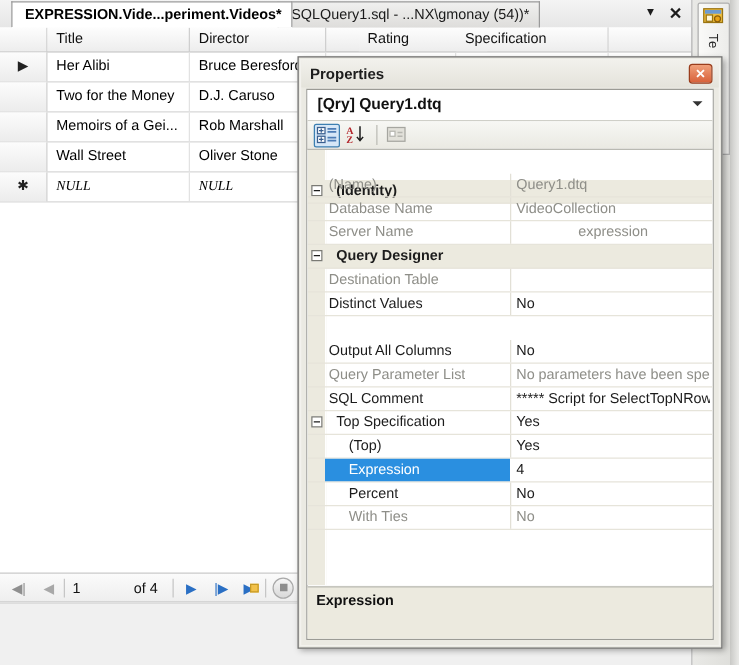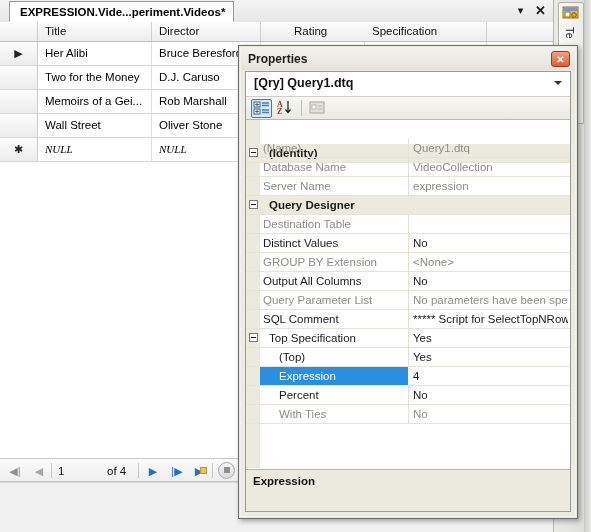--- a/index.html
+++ b/index.html
@@ -221,20 +221,23 @@
   }
 </style>
 </head>
 <body>
 
 <div id="root">
 
   <div class="tabstrip">
     <div class="tab active">
       <span>EXPRESSION.Vide...periment.Videos*</span>
+    </div>
+    <div class="tab inactive">
+      <span>SQLQuery1.sql - ...NX\gmonay (54))*</span>
     </div>
     <div class="tabstrip-btns">
       <span class="tb-btn">▾</span>
       <span class="tb-btn x">✕</span>
     </div>
   </div>
 
   <div class="grid">
     <div class="grid-head">
       <div class="gh-cell gh-corner"></div>
@@ -367,21 +370,21 @@
             <div class="pdiv"></div>
             <div class="pval dim">Query1.dtq</div>
           </div>
 
           <div class="prow" style="top:38px;">
             <div class="pname dim">Database Name</div>
             <div class="pdiv"></div>
             <div class="pval dim">VideoCollection</div>
           </div>
 
-          <div class="prow" style="top:57px;">
+          <div class="prow" style="top:57px;text-align:center;">
             <div class="pname dim">Server Name</div>
             <div class="pdiv"></div>
             <div class="pval dim">expression</div>
           </div>
 
           <div class="prow cat" style="top:76px;">
             <div class="pexp"></div>
             <div class="pname">Query Designer</div>
           </div>
 
@@ -390,25 +393,20 @@
             <div class="pdiv"></div>
             <div class="pval dim"></div>
           </div>
 
           <div class="prow" style="top:114px;">
             <div class="pname">Distinct Values</div>
             <div class="pdiv"></div>
             <div class="pval">No</div>
           </div>
 
-          <div class="prow" style="top:133px;">
-            <div class="pname dim">GROUP BY Extension</div>
-            <div class="pdiv"></div>
-            <div class="pval dim">&lt;None&gt;</div>
-          </div>
 
           <div class="prow" style="top:152px;">
             <div class="pname">Output All Columns</div>
             <div class="pdiv"></div>
             <div class="pval">No</div>
           </div>
 
           <div class="prow" style="top:171px;">
             <div class="pname dim">Query Parameter List</div>
             <div class="pdiv"></div>

